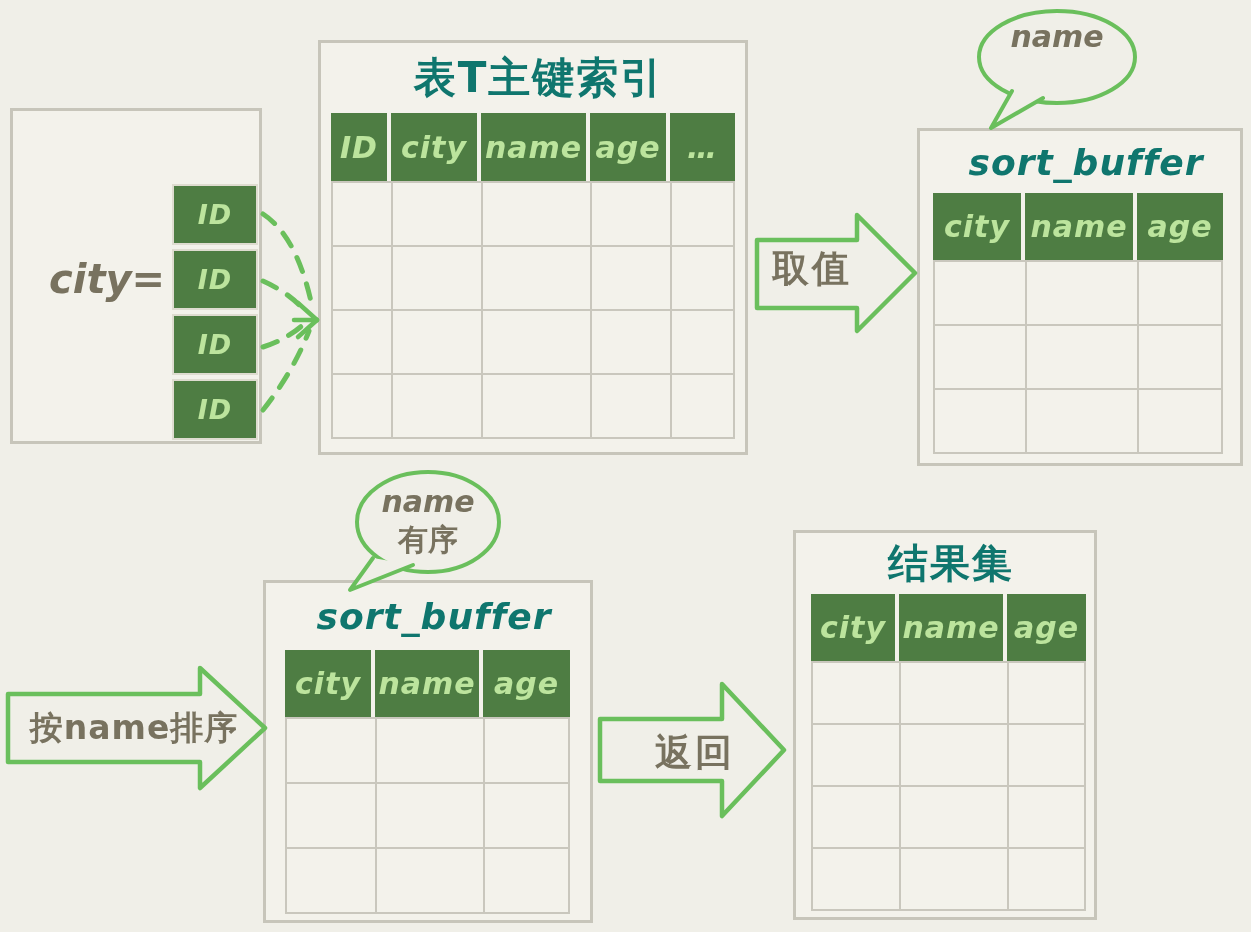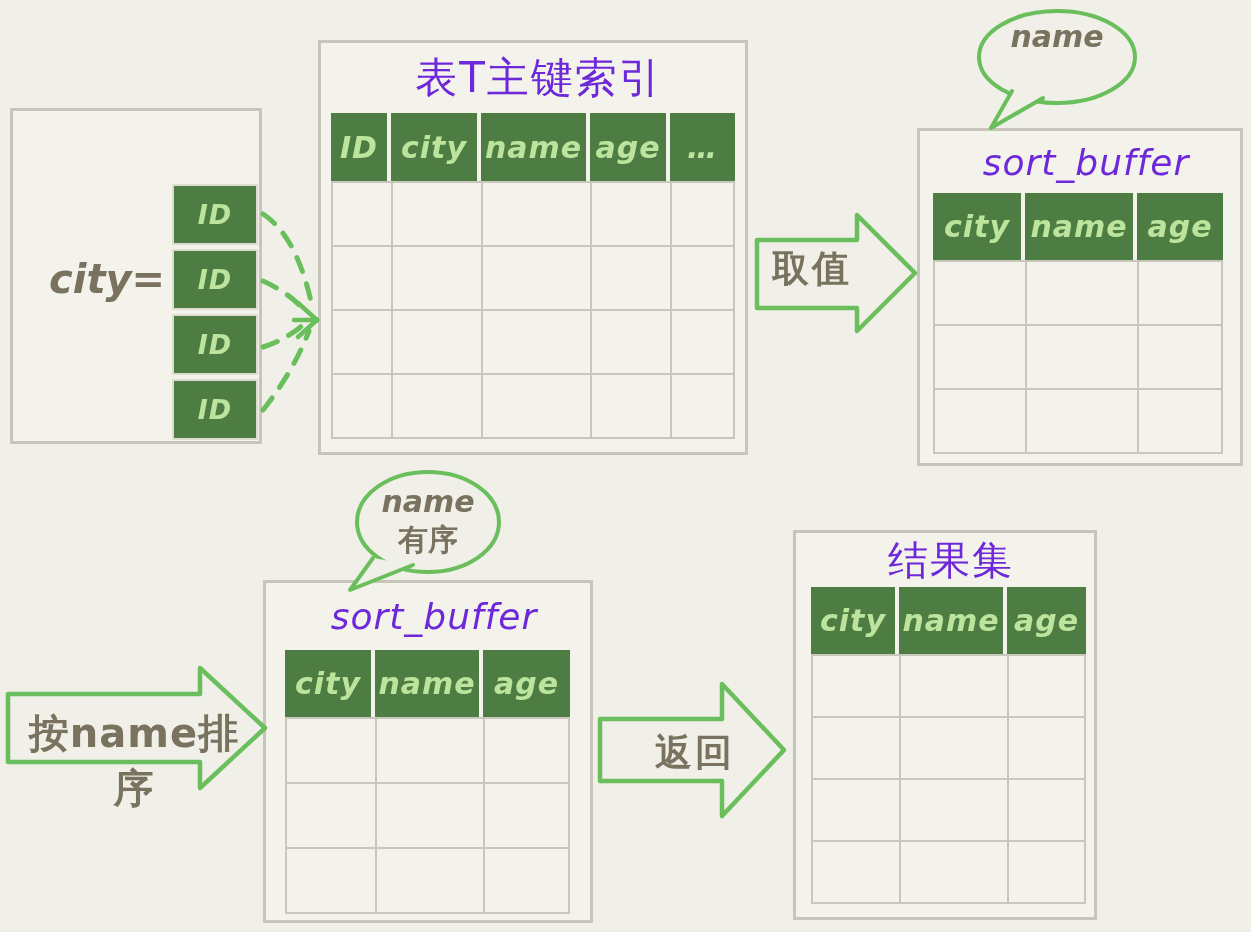--- a/index.html
+++ b/index.html
@@ -7,21 +7,21 @@
     position:relative;width:1251px;height:932px;overflow:hidden;
     background:#f0efe8;
     font-family:"DejaVu Sans","Liberation Sans",sans-serif;
     color:#78725f;
   }
   .overlay{position:absolute;left:0;top:0;width:1251px;height:932px;pointer-events:none;z-index:5;}
 
   
   .tbl{position:absolute;background:#f3f2eb;border:3px solid #c7c5ba;box-sizing:border-box;z-index:2;}
   .tbl-title{
-    text-align:center;color:#6d28d9;font-weight:normal;
+    text-align:center;color:#0f766e;font-weight:bold;
     display:flex;align-items:center;justify-content:center;
     letter-spacing:2px;
     margin-left:12px;
   }
   .latin{font-style:italic;}
   .thead{display:flex;}
   .th{
     background:#4e7d43;color:#bce49d;font-weight:bold;font-style:italic;
     display:flex;align-items:center;justify-content:center;
     box-sizing:border-box;font-size:30px;letter-spacing:1px;
@@ -58,28 +58,28 @@
   .sbt-body{grid-template-columns:92px 112px 1fr;grid-auto-rows:64px;}
 
   
   .sbb-tbl{left:263px;top:580px;width:330px;height:343px;}
   .sbb-title{height:67px;font-size:36px;letter-spacing:1px;}
   .sbb-inner{margin:0 20px 0 19px;}
   .sbb-body{grid-template-columns:90px 108px 1fr;grid-auto-rows:65px;}
 
   
   .res-tbl{left:793px;top:530px;width:304px;height:390px;}
-  .res-title{height:54px;font-size:40px;}
+  .res-title{height:61px;font-size:40px;}
   .res-inner{margin:0 8px 0 15px;}
   .res-body{grid-template-columns:88px 108px 1fr;grid-auto-rows:62px;}
 
   
   .lbl{position:absolute;z-index:6;color:#78725f;font-weight:bold;text-align:center;}
   .lbl-fetch{left:762px;top:244px;width:100px;font-size:37px;letter-spacing:3px;text-align:center;}
-  .lbl-sort{left:14px;top:706px;width:240px;font-size:40px;letter-spacing:1px;}
+  .lbl-sort{left:14px;top:706px;width:240px;font-size:33px;letter-spacing:1px;}
   .lbl-return{left:640px;top:728px;width:110px;font-size:37px;letter-spacing:3px;}
   .bubble-txt{position:absolute;z-index:6;color:#78725f;font-weight:bold;text-align:center;line-height:38px;}
   .bubble-top-txt{left:977px;top:18px;width:160px;font-size:30px;}
   .bubble-bot-txt{left:352px;top:483px;width:152px;font-size:30px;}
 </style>
 </head>
 <body>
 
 <div class="canvas">
 

